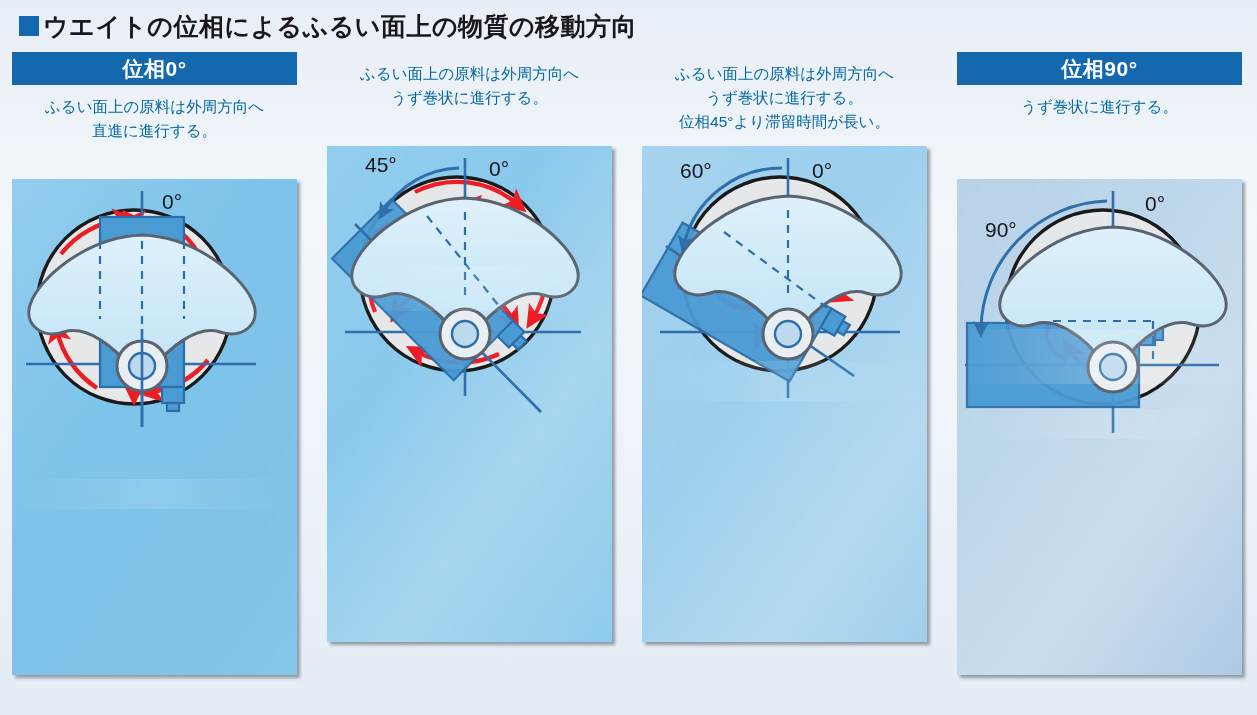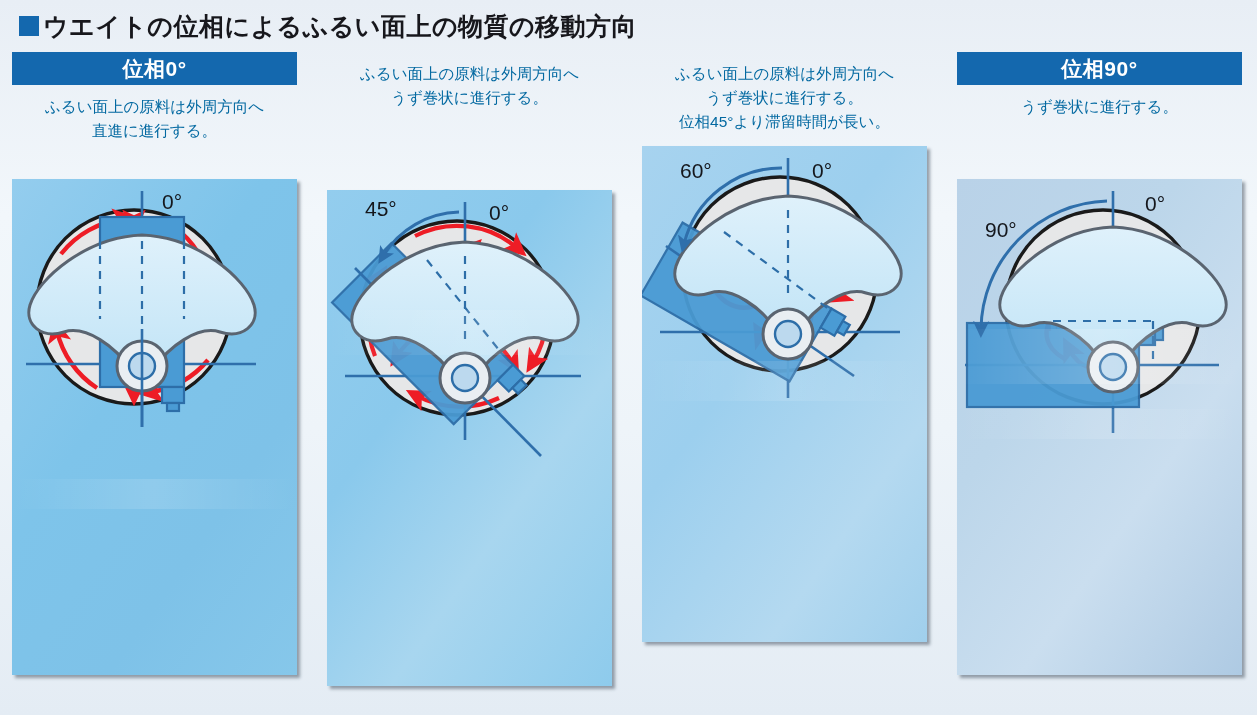--- a/index.html
+++ b/index.html
@@ -74,21 +74,21 @@
 
   
   .panel {
     position: relative;
     width: 285px;
     height: 496px;
     box-shadow: 3px 3px 3px rgba(40,55,70,0.45);
     overflow: hidden;
   }
   .panel-1 { background: linear-gradient(125deg,#94cdee 0%, #7ec4ea 40%, #7ec2e8 70%, #86c7ea 100%); }
-  .panel-2 { background: linear-gradient(125deg,#93cdee 0%, #8ac9ec 35%, #a8d6ef 65%, #8ecbec 100%); margin-top: 44px; }
+  .panel-2 { background: linear-gradient(125deg,#93cdee 0%, #8ac9ec 35%, #a8d6ef 65%, #8ecbec 100%); }
   .panel-3 { background: linear-gradient(125deg,#a7d3ef 0%, #9ccfee 40%, #b4d9f0 75%, #a0cfec 100%); text-align: right; }
   .panel-4 { background: linear-gradient(125deg,#b9d2e8 0%, #bcd6ea 35%, #cadeef 65%, #aecae3 100%); }
 
   .panel svg { display: block; width: 285px; height: 496px; }
 
   
   .streak {
     position: absolute;
     pointer-events: none;
     background: linear-gradient(90deg, rgba(255,255,255,0) 0%, rgba(255,255,255,0.40) 50%, rgba(255,255,255,0) 100%);

